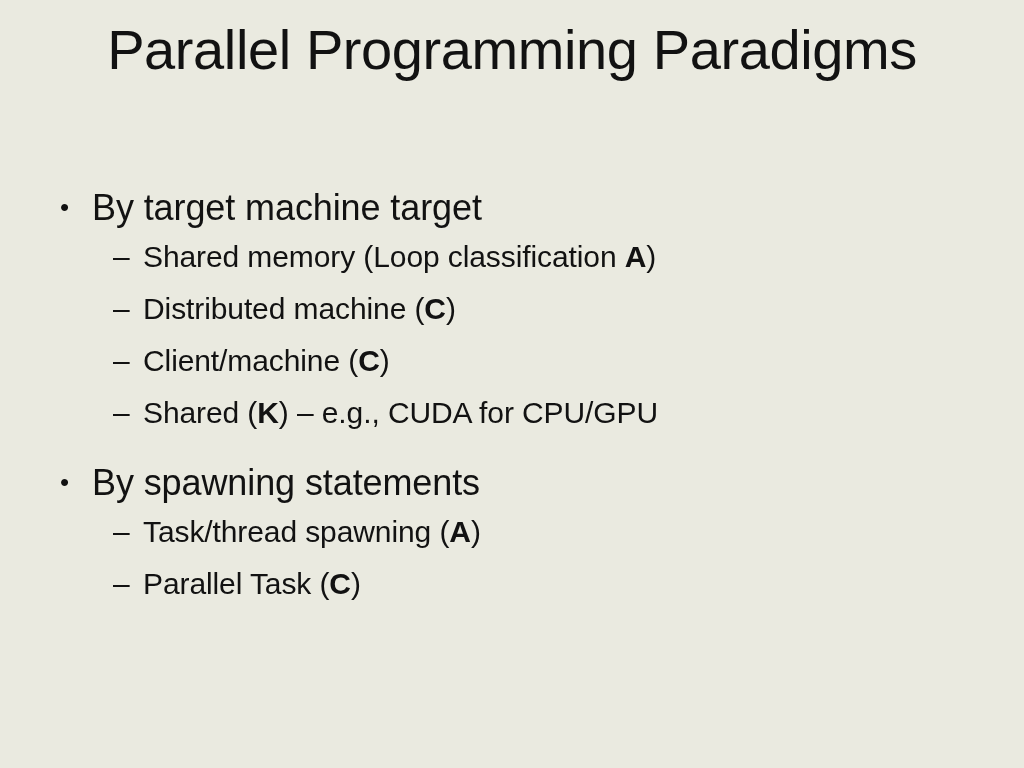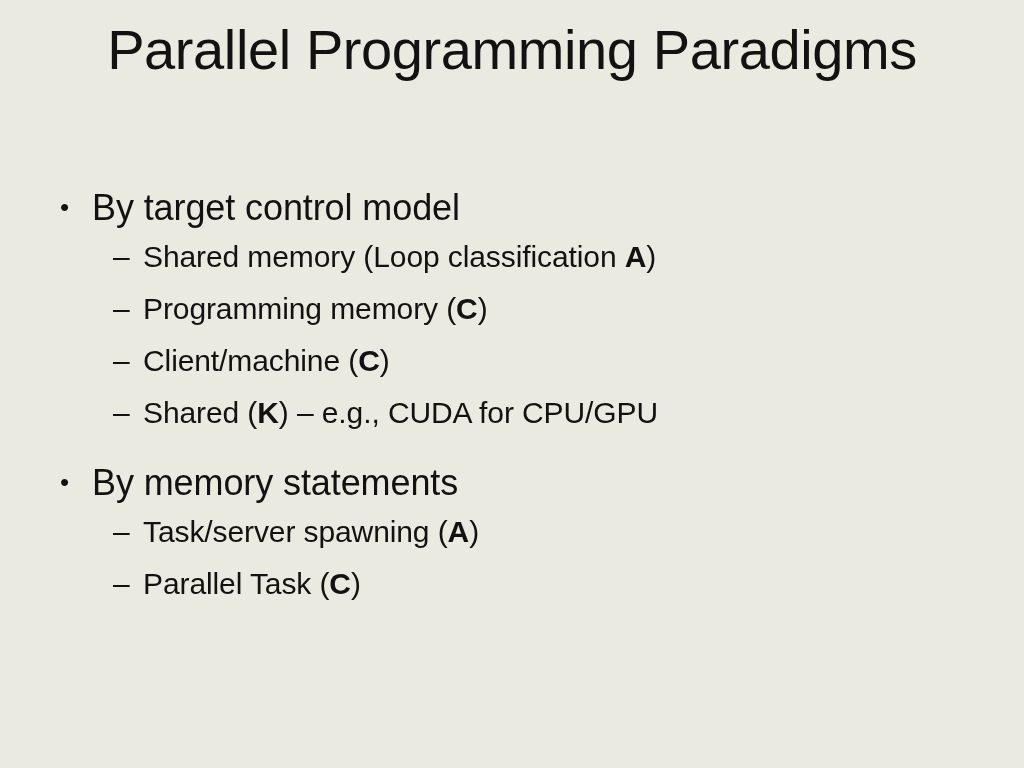--- a/index.html
+++ b/index.html
@@ -103,53 +103,53 @@
 <div class="slide" style="background: rgb(234, 234, 224);">
 
   <div class="title-block">
     <span class="title-line">Parallel Programming Paradigms</span>
   </div>
 
   <div class="body-block">
 
     <div class="level1">
       <span class="marker">•</span>
-      <span class="text">By target control model</span>
+      <span class="text">By target machine target</span>
     </div>
 
     <div class="level2 first-of-group">
       <span class="marker">–</span>
       <span class="text"><span>Shared memory (Loop classification </span><b>A</b><span>)</span></span>
     </div>
 
     <div class="level2">
       <span class="marker">–</span>
-      <span class="text"><span>Programming memory (</span><b>C</b><span>)</span></span>
+      <span class="text"><span>Distributed machine (</span><b>C</b><span>)</span></span>
     </div>
 
     <div class="level2">
       <span class="marker">–</span>
       <span class="text"><span>Client/machine (</span><b>C</b><span>)</span></span>
     </div>
 
     <div class="level2">
       <span class="marker">–</span>
       <span class="text"><span>Shared (</span><b>K</b><span>) – e.g., CUDA for CPU/GPU</span></span>
     </div>
 
     <div class="grp-gap"></div>
 
     <div class="level1">
       <span class="marker">•</span>
-      <span class="text">By memory statements</span>
+      <span class="text">By spawning statements</span>
     </div>
 
     <div class="level2 first-of-group">
       <span class="marker">–</span>
-      <span class="text"><span>Task/server spawning (</span><b>A</b><span>)</span></span>
+      <span class="text"><span>Task/thread spawning (</span><b>A</b><span>)</span></span>
     </div>
 
     <div class="level2">
       <span class="marker">–</span>
       <span class="text"><span>Parallel Task (</span><b>C</b><span>)</span></span>
     </div>
 
   </div>
 </div>
 

